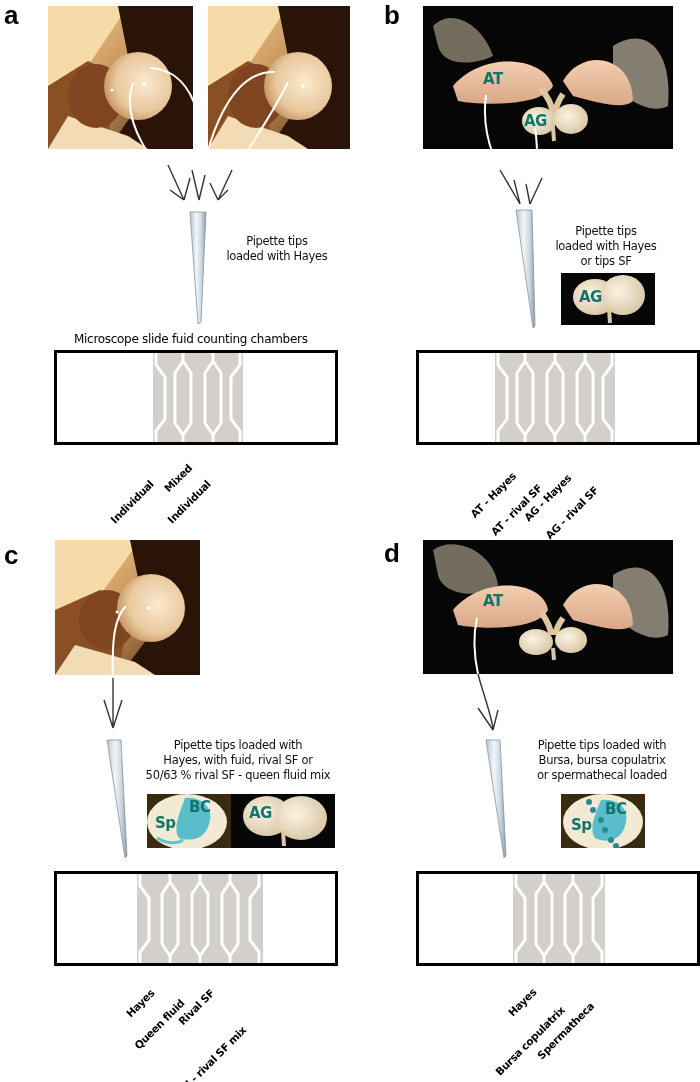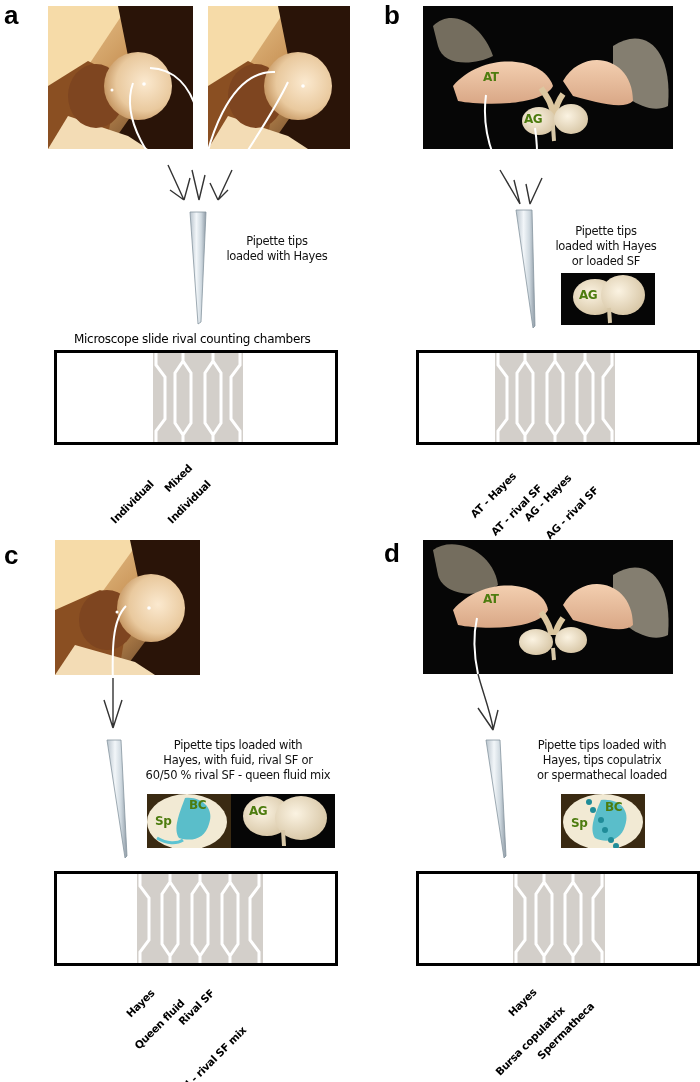--- a/index.html
+++ b/index.html
@@ -6,21 +6,21 @@
   body { width: 700px; height: 1082px; position: relative; overflow: hidden;
          font-family: "Liberation Sans", sans-serif; color: #000; }
   .abs { position: absolute; }
   .panel-letter { font-family: "Liberation Sans", sans-serif; font-weight: bold; font-size: 26px; line-height: 1; }
   .label { font-family: "DejaVu Sans", sans-serif; font-size: 11.5px; text-align: center; line-height: 15px; color: #111; letter-spacing: -0.3px; }
   .slide-title { font-family: "DejaVu Sans", sans-serif; font-size: 12px; letter-spacing: -0.3px; white-space: nowrap; }
   .slide { border: 3px solid #000; background: #fff; box-sizing: border-box; }
   .chamber-label { font-family: "DejaVu Sans", sans-serif; font-weight: bold; font-size: 10.5px;
                    transform-origin: right center; transform: rotate(-45deg); white-space: nowrap; text-align: right; letter-spacing: -0.3px; }
   .photo { overflow: hidden; }
-  .tag { font-family: "DejaVu Sans", sans-serif; font-weight: bold; color: #4d7c0f; font-size: 12px; letter-spacing: -0.5px; }
+  .tag { font-family: "DejaVu Sans", sans-serif; font-weight: bold; color: #0f766e; font-size: 15px; letter-spacing: -0.5px; }
   svg { display: block; }
 </style>
 </head>
 <body>
 
 <svg width="0" height="0" style="position:absolute">
   <defs>
     <radialGradient id="bulbGrad" cx="0.6" cy="0.45" r="0.6">
       <stop offset="0" stop-color="#fbe9cf"></stop>
       <stop offset="0.7" stop-color="#e9c99e"></stop>
@@ -93,21 +93,21 @@
 
 <svg class="abs" style="left:188px;top:210px;" width="22" height="116">
   <path d="M2 2 L18 2 L13 112 L10 114 Z" fill="url(#pipGrad)" stroke="#8795a0" stroke-width="0.8"></path>
 </svg>
 
 <div class="abs label" style="left:222px;top:234px;width:110px;">
   <div>Pipette tips</div>
   <div>loaded with Hayes</div>
 </div>
 
-<div class="abs slide-title" style="left:74px;top:332px;">Microscope slide rival counting chambers</div>
+<div class="abs slide-title" style="left:74px;top:332px;">Microscope slide fuid counting chambers</div>
 
 <div class="abs slide" style="left:54px;top:350px;width:284px;height:95px;">
   <svg class="abs" style="left:96px;top:0px;" width="90" height="89">
     <rect width="90" height="89" fill="#d3cfca"></rect>
     <g fill="none" stroke="#fff" stroke-width="3">
       <path d="M3 0 V12 L12 24 V66 L3 78 V89"></path>
       <path d="M30 0 V8 L22 20 V70 L30 82 V89 M30 8 L38 20 V70 L30 82"></path>
       <path d="M60 0 V8 L52 20 V70 L60 82 V89 M60 8 L68 20 V70 L60 82"></path>
       <path d="M87 0 V12 L78 24 V66 L87 78 V89"></path>
     </g>
@@ -147,21 +147,21 @@
   </g>
 </svg>
 
 <svg class="abs" style="left:514px;top:208px;" width="26" height="124">
   <path d="M2 2 L18 2 L21 118 L19 120 Z" fill="url(#pipGrad)" stroke="#8795a0" stroke-width="0.8"></path>
 </svg>
 
 <div class="abs label" style="left:550px;top:224px;width:112px;">
   <div>Pipette tips</div>
   <div>loaded with Hayes</div>
-  <div>or loaded SF</div>
+  <div>or tips SF</div>
 </div>
 
 <div class="abs photo" style="left:561px;top:273px;width:94px;height:52px;background:#050505;">
   <svg width="94" height="52" viewBox="0 0 94 52">
     <rect width="94" height="52" fill="#060606"></rect>
     <ellipse cx="34" cy="24" rx="22" ry="18" fill="url(#agGrad)"></ellipse>
     <ellipse cx="62" cy="22" rx="22" ry="20" fill="url(#agGrad)"></ellipse>
     <path d="M48 35 L49 50" stroke="#d8c8a8" stroke-width="4"></path>
   </svg>
   <div class="abs tag" style="left:18px;top:15px;">AG</div>
@@ -210,21 +210,21 @@
   </g>
 </svg>
 
 <svg class="abs" style="left:105px;top:738px;" width="24" height="124">
   <path d="M2 2 L16 2 L22 118 L20 120 Z" fill="url(#pipGrad)" stroke="#8795a0" stroke-width="0.8"></path>
 </svg>
 
 <div class="abs label" style="left:138px;top:738px;width:200px;">
   <div>Pipette tips loaded with</div>
   <div>Hayes, with fuid, rival SF or</div>
-  <div>60/50 % rival SF - queen fluid mix</div>
+  <div>50/63 % rival SF - queen fluid mix</div>
 </div>
 
 <div class="abs photo" style="left:147px;top:794px;width:84px;height:54px;">
   <svg width="84" height="54" viewBox="0 0 84 54">
     <rect width="84" height="54" fill="#3a2a12"></rect>
     <ellipse cx="40" cy="28" rx="40" ry="28" fill="#f2ead4"></ellipse>
     <path d="M38 4 C55 2,68 15,62 30 C58 45,45 48,32 44 C26 35,32 20,38 4 Z" fill="#3fb6c8" opacity="0.85"></path>
     <path d="M10 44 C20 50,30 50,36 46" stroke="#5cc3d2" stroke-width="3" fill="none"></path>
   </svg>
   <div class="abs tag" style="left:8px;top:20px;">Sp</div>
@@ -284,21 +284,21 @@
     <path d="M128 134 C132 150,140 170,143 188 M128 168 L143 190 M148 170 L143 190"></path>
   </g>
 </svg>
 
 <svg class="abs" style="left:484px;top:738px;" width="24" height="124">
   <path d="M2 2 L16 2 L22 118 L20 120 Z" fill="url(#pipGrad)" stroke="#8795a0" stroke-width="0.8"></path>
 </svg>
 
 <div class="abs label" style="left:532px;top:738px;width:140px;">
   <div>Pipette tips loaded with</div>
-  <div>Hayes, tips copulatrix</div>
+  <div>Bursa, bursa copulatrix</div>
   <div>or spermathecal loaded</div>
 </div>
 
 <div class="abs photo" style="left:561px;top:794px;width:84px;height:54px;">
   <svg width="84" height="54" viewBox="0 0 84 54">
     <rect width="84" height="54" fill="#3a2a12"></rect>
     <ellipse cx="42" cy="28" rx="40" ry="28" fill="#f2ead4"></ellipse>
     <path d="M40 6 C58 4,70 16,64 32 C60 46,46 50,34 44 C28 35,34 20,40 6 Z" fill="#3fb6c8" opacity="0.85"></path>
     <g fill="#1f8c98">
       <circle cx="28" cy="8" r="3"></circle>

